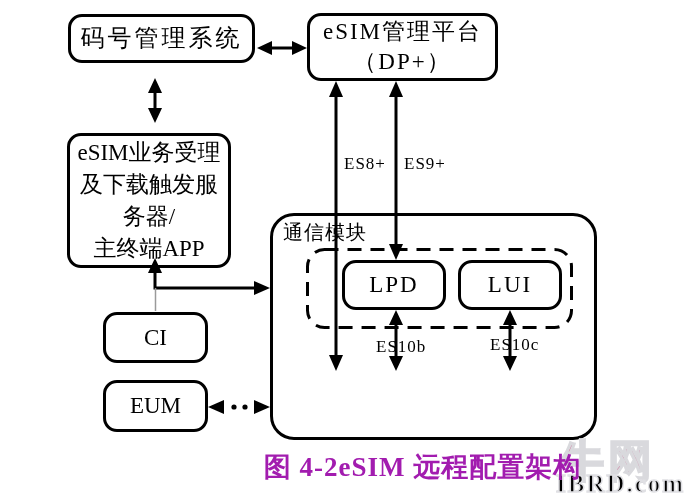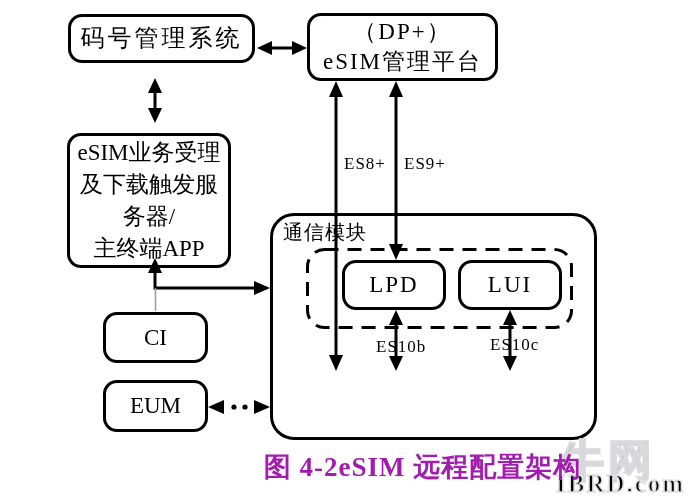--- a/index.html
+++ b/index.html
@@ -91,22 +91,22 @@
 
   <div class="watermark wm-1">牛网</div>
   <div class="watermark wm-2">IBRD.com</div>
 
   <div class="node box-numbering">
     <div class="inner">码号管理系统</div>
   </div>
 
   <div class="node box-platform">
     <div class="inner">
+      <div>eSIM管理平台</div>
       <div>（DP+）</div>
-      <div>eSIM管理平台</div>
     </div>
   </div>
 
   <div class="node box-server">
     <div class="inner">
       <div>eSIM业务受理</div>
       <div>及下载触发服</div>
       <div>务器/</div>
       <div>主终端APP</div>
     </div>

